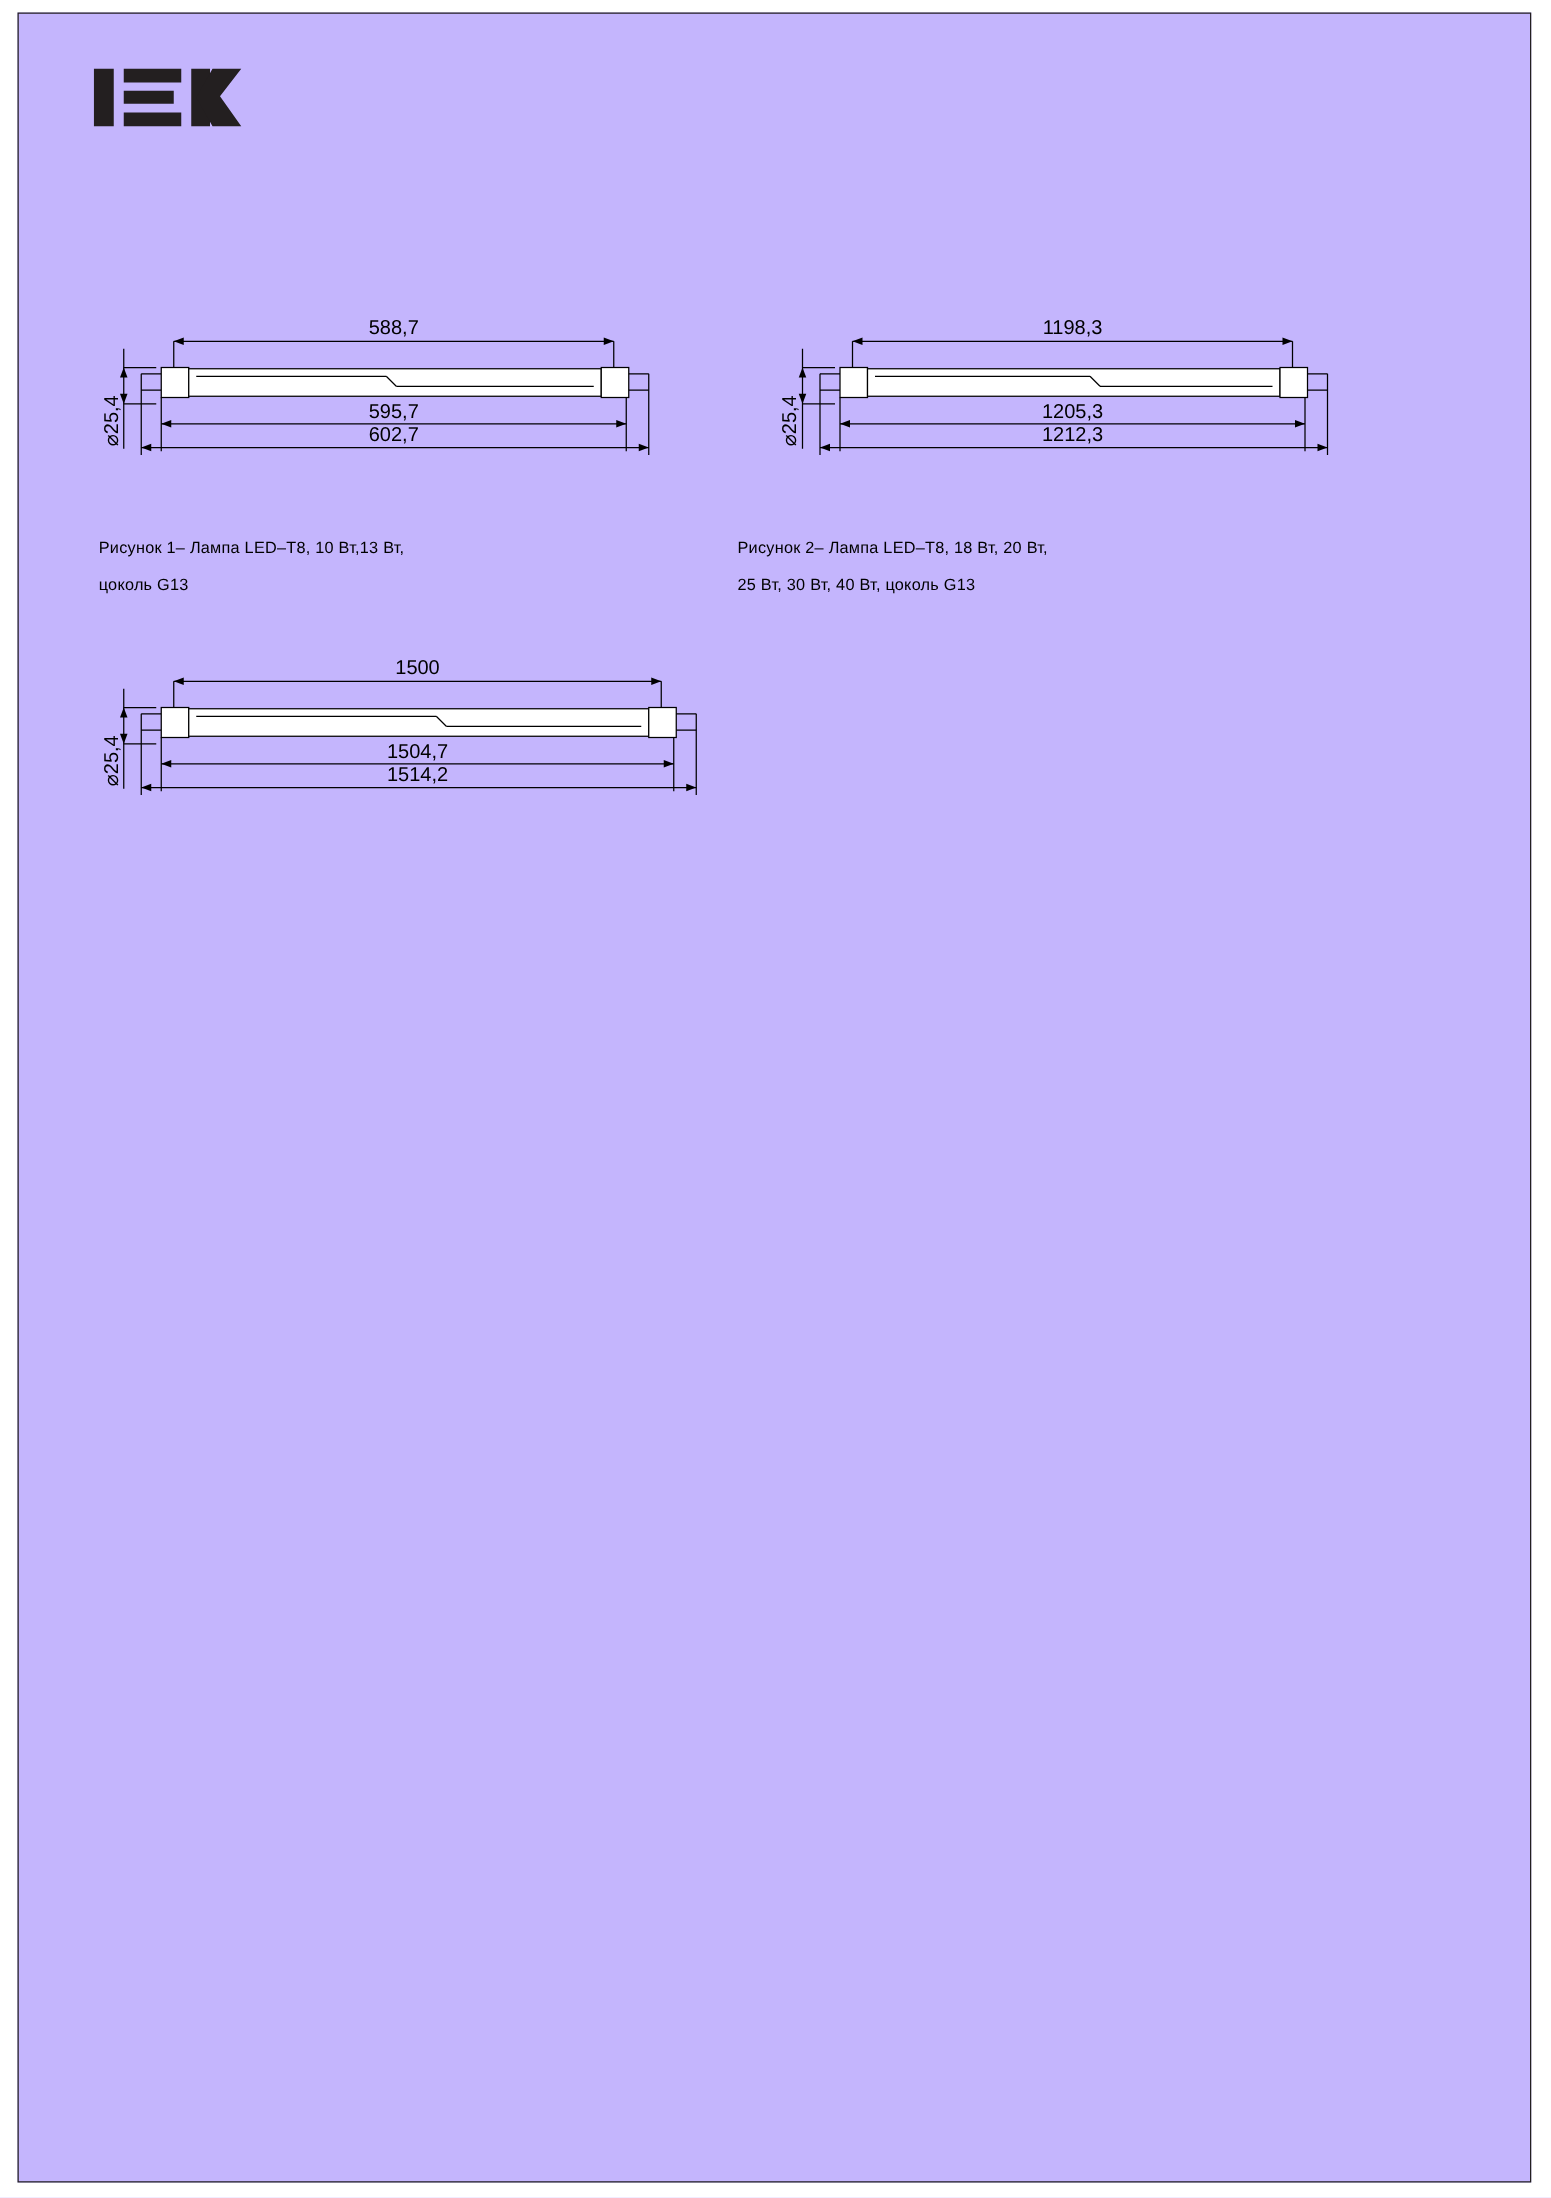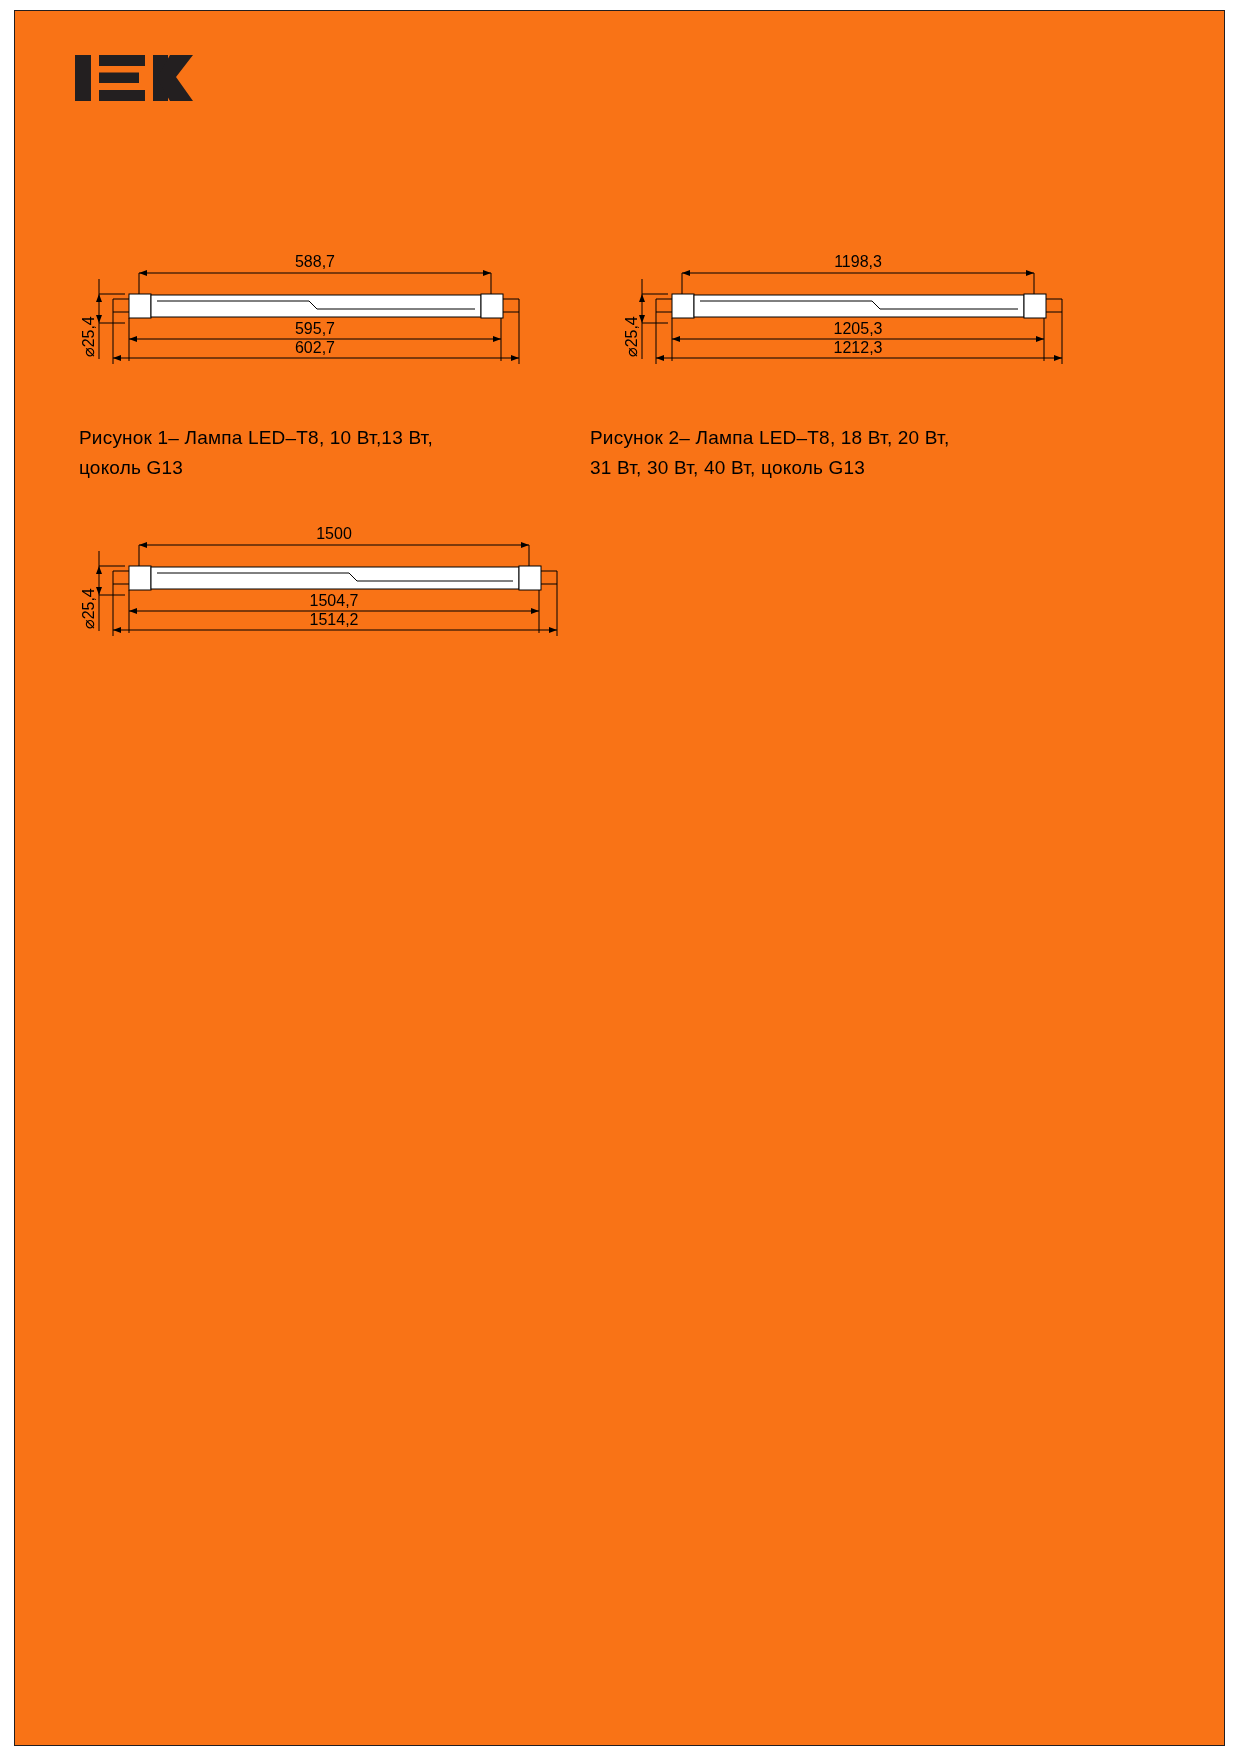--- a/index.html
+++ b/index.html
@@ -15,21 +15,21 @@
     position: relative;
   }
   .page {
     position: absolute;
     left: 14px;
     top: 10px;
     width: 1211px;
     height: 1736px;
     border: 1px solid #231f20;
     box-sizing: border-box;
-    background: #f97316;
+    background: #c4b5fd;
     overflow: hidden;
   }
 
   
   .logo {
     position: absolute;
     left: 60px;
     top: 38px;
     width: 130px;
     height: 64px;
@@ -37,21 +37,21 @@
 
   
   .figure {
     position: absolute;
   }
   .fig-svg {
     display: block;
   }
   .caption {
     position: absolute;
-    font-size: 19px;
+    font-size: 13px;
     line-height: 30px;
     letter-spacing: 0.2px;
     color: #000000;
     white-space: pre-line;
   }
 
   .fig1 { left: 62px; top: 228px; }
   .fig2 { left: 572px; top: 228px; margin-left: 33px; }
   .fig3 { left: 62px; top: 500px; }
 
@@ -169,21 +169,21 @@
 
       <line x1="36" y1="119" x2="442" y2="119"></line>
       <polygon points="36,119 44,116 44,122" fill="#000" stroke="none"></polygon>
       <polygon points="442,119 434,116 434,122" fill="#000" stroke="none"></polygon>
       <text x="238" y="114" font-size="16" fill="#000" stroke="none" text-anchor="middle">1212,3</text>
       <line x1="36" y1="60" x2="36" y2="125"></line>
       <line x1="442" y1="60" x2="442" y2="125"></line>
     </svg>
   </div>
   <div class="caption cap2">Рисунок 2– Лампа LED–T8, 18 Вт, 20 Вт,
-31 Вт, 30 Вт, 40 Вт, цоколь G13</div>
+25 Вт, 30 Вт, 40 Вт, цоколь G13</div>
 
   <div class="figure fig3">
     <svg class="fig-svg" width="500" height="160" viewBox="0 0 500 160" xmlns="http://www.w3.org/2000/svg" font-family="Liberation Sans, sans-serif" fill="none" stroke="#000" stroke-width="1">
 
       <line x1="62" y1="34" x2="452" y2="34"></line>
       <polygon points="62,34 70,31 70,37" fill="#000" stroke="none"></polygon>
       <polygon points="452,34 444,31 444,37" fill="#000" stroke="none"></polygon>
       <text x="257" y="28" font-size="16" fill="#000" stroke="none" text-anchor="middle">1500</text>
       <line x1="62" y1="34" x2="62" y2="66"></line>
       <line x1="452" y1="34" x2="452" y2="66"></line>

